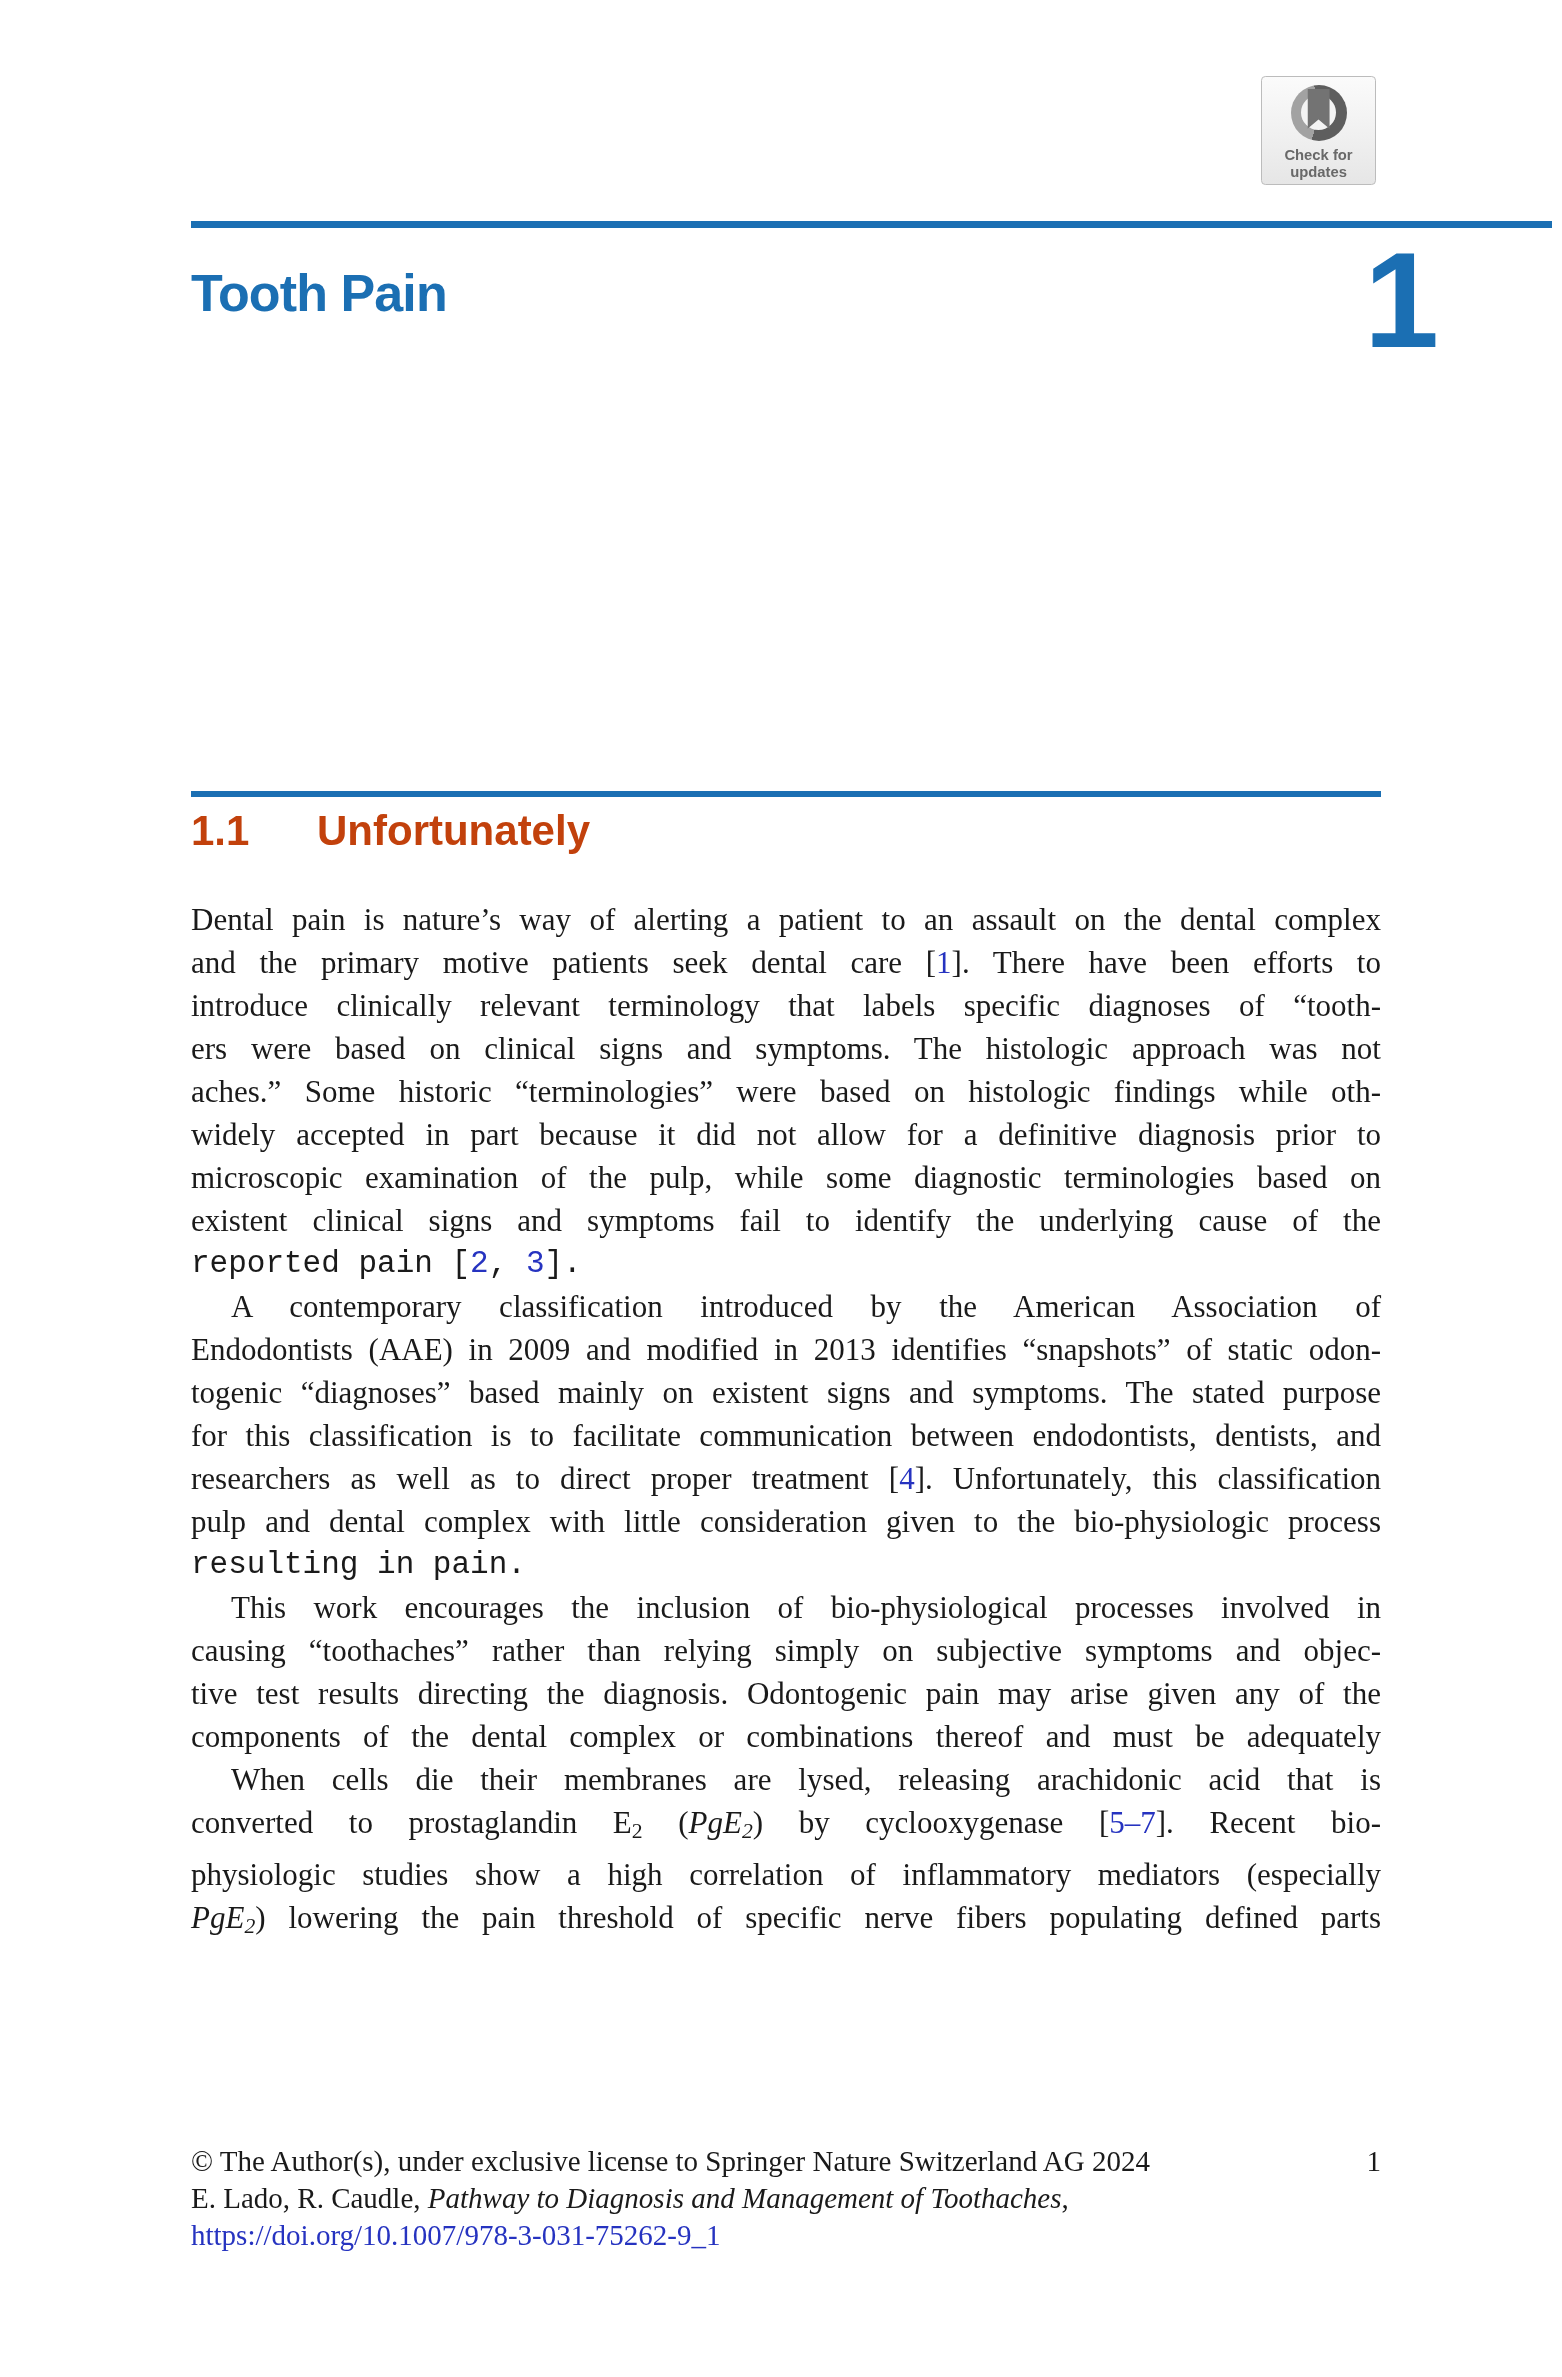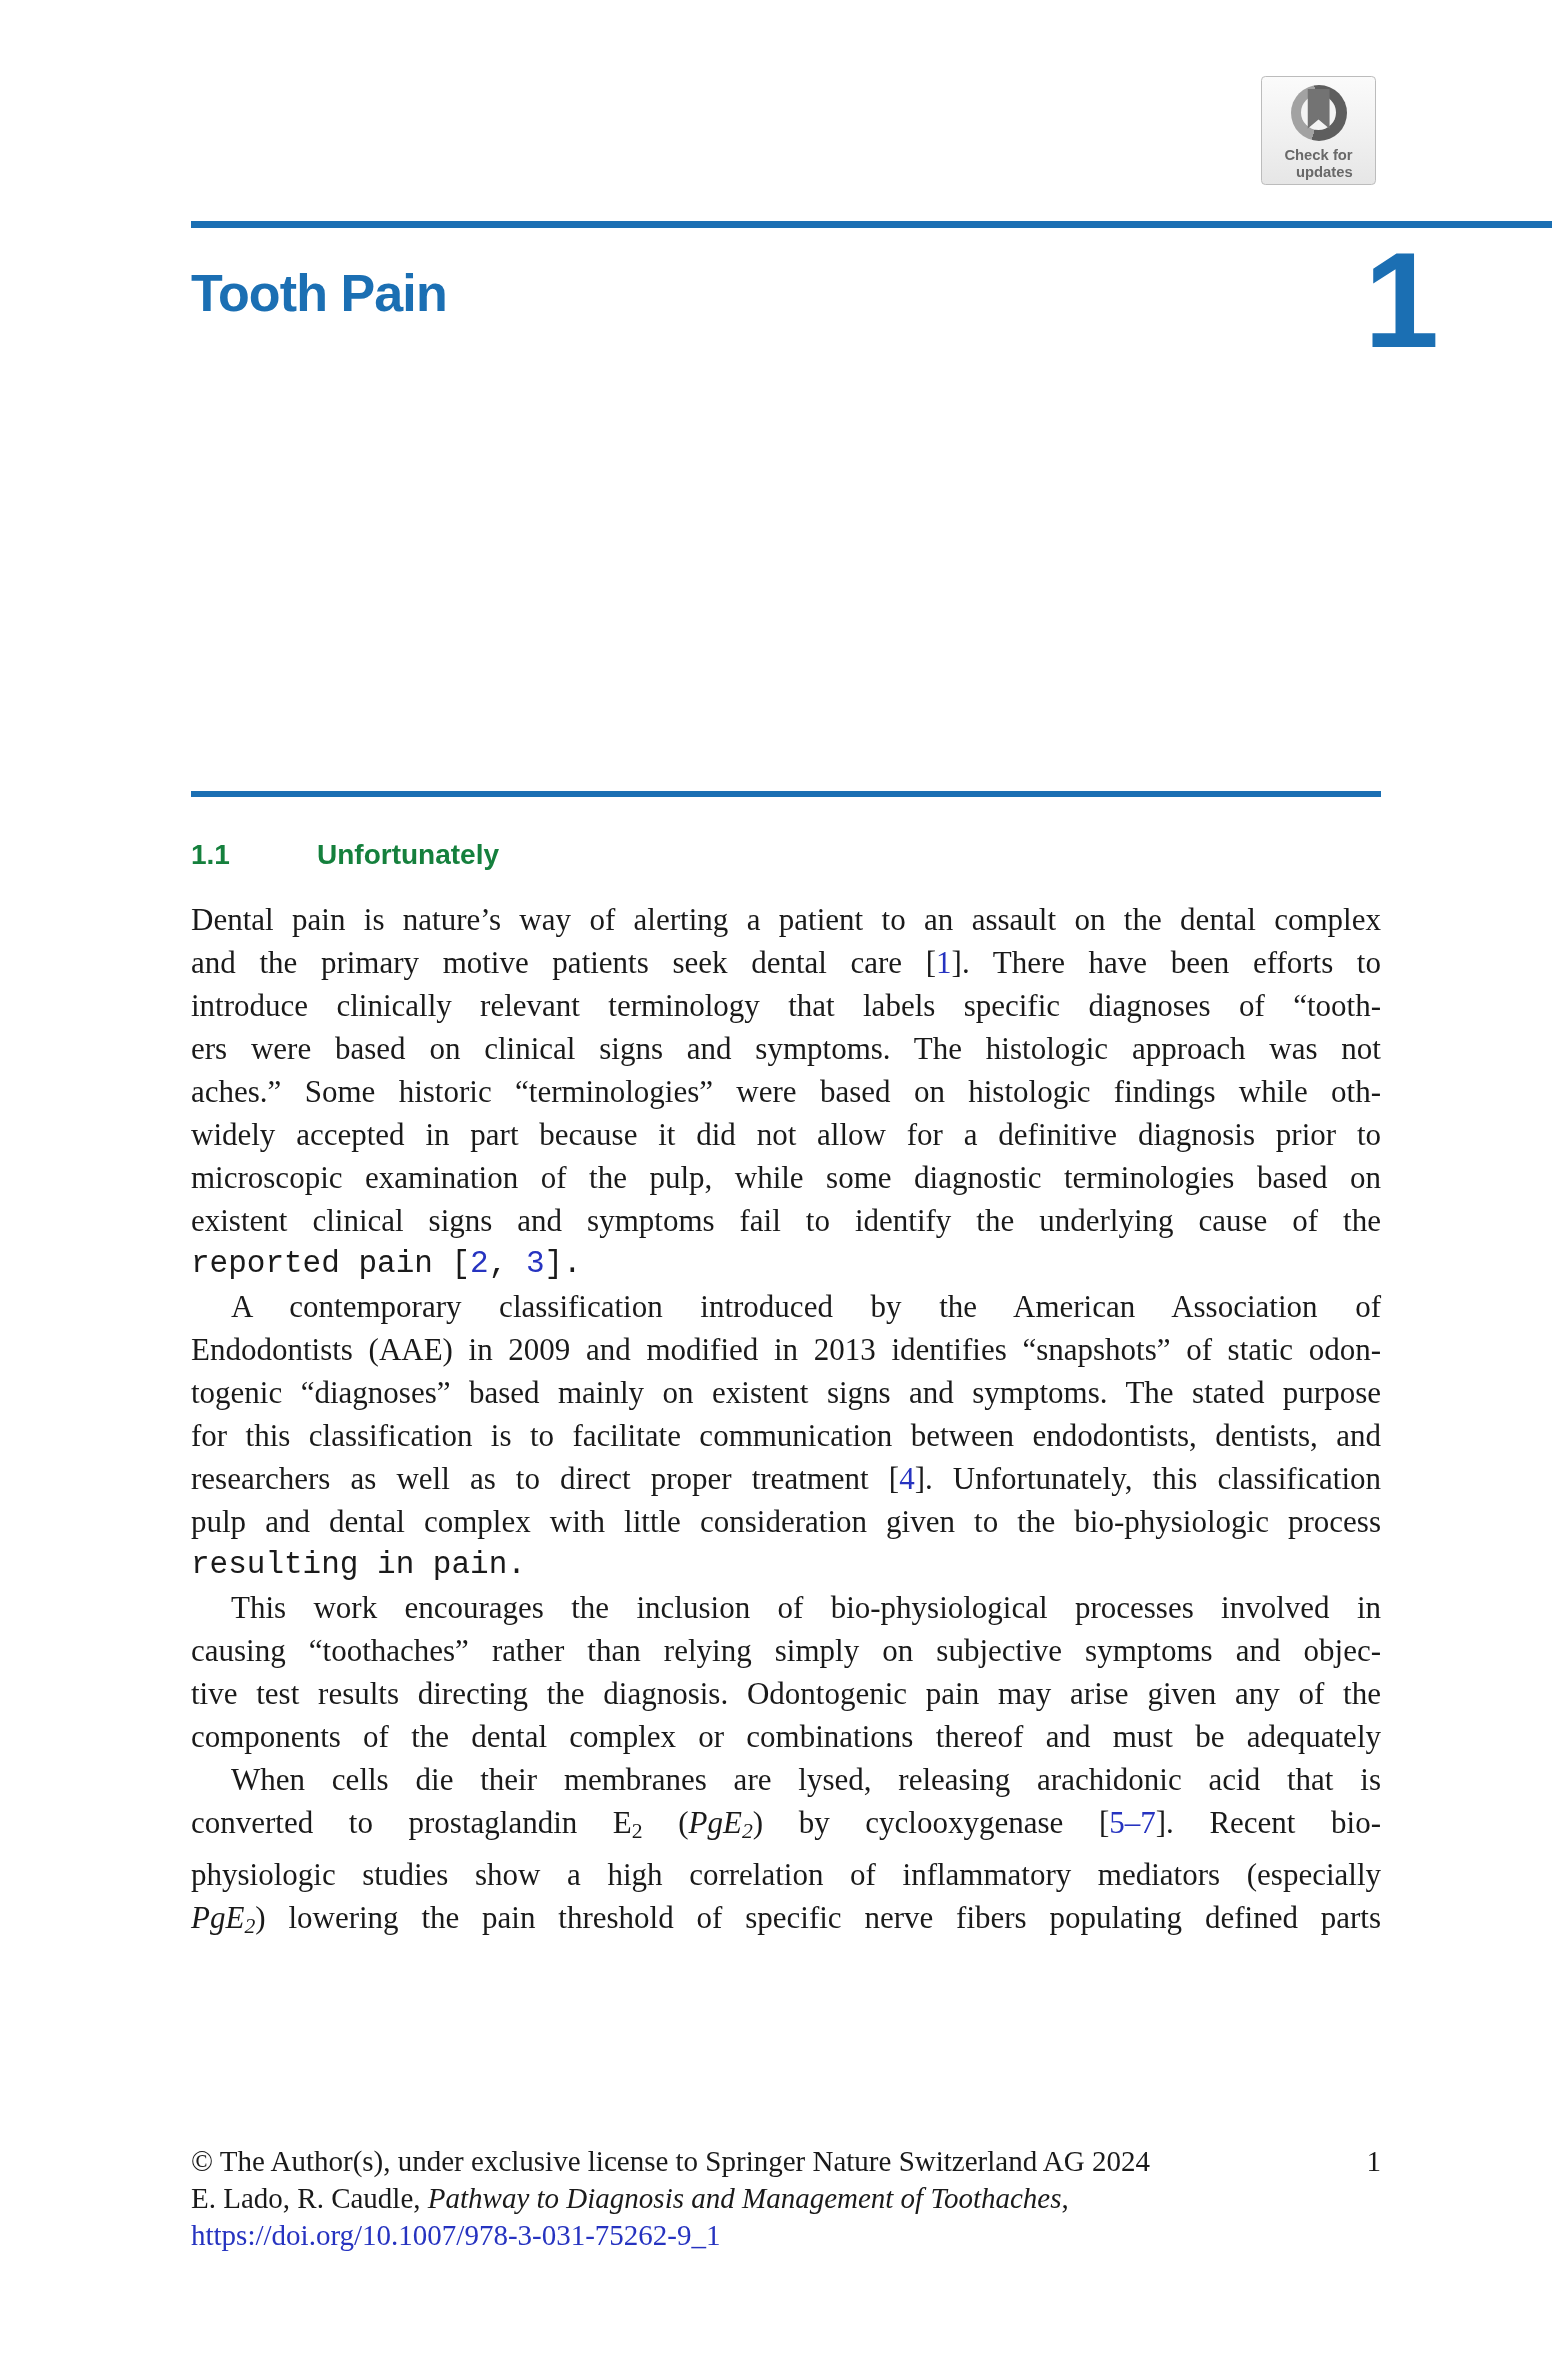--- a/index.html
+++ b/index.html
@@ -33,21 +33,21 @@
     content:"";position:absolute;left:10.4px;top:10.4px;width:35px;height:35px;
     border-radius:50%;background:#f4f4f4;
   }
   .badge-bookmark{
     position:absolute;left:50%;top:4.3px;transform:translateX(-50%);
     width:22.6px;height:40px;background:#737373;
     clip-path:polygon(0 0,100% 0,100% 100%,50% 76%,0 100%);
     z-index:2;
   }
   .badge-text{
-    margin-top:6px;text-align:right;
+    margin-top:6px;text-align:center;
     font-family:"Liberation Sans",sans-serif;font-weight:bold;
     font-size:14.8px;line-height:17.4px;color:#696969;
   }
 
   
   .rule-title{
     position:absolute;left:191px;top:221px;width:1361px;height:7px;
     background:var(--accent_blue,#1b6fb3);
   }
   .chapter-title{
@@ -64,23 +64,22 @@
   }
 
   
   .rule-section{
     position:absolute;left:191px;top:791px;width:1190px;height:6px;
     background:var(--accent_blue,#1b6fb3);
   }
   .section-heading{
     position:absolute;left:191px;top:806px;width:1190px;
     font-family:"Liberation Sans",sans-serif;font-weight:bold;
-    font-size:28px;line-height:49px;color:#15803d;
+    font-size:42px;line-height:49px;color:#c2410c;
     display:flex;
-    margin-top:24px;
   }
   .section-number{flex:0 0 126px;}
 
   
   .body-text{
     position:absolute;left:191px;top:898px;width:1190px;
     font-size:31px;line-height:43px;
   }
   .line{text-align:justify;text-align-last:justify;}
   .line.para-end{text-align-last:left;font-family:Liberation Mono, monospace;}

